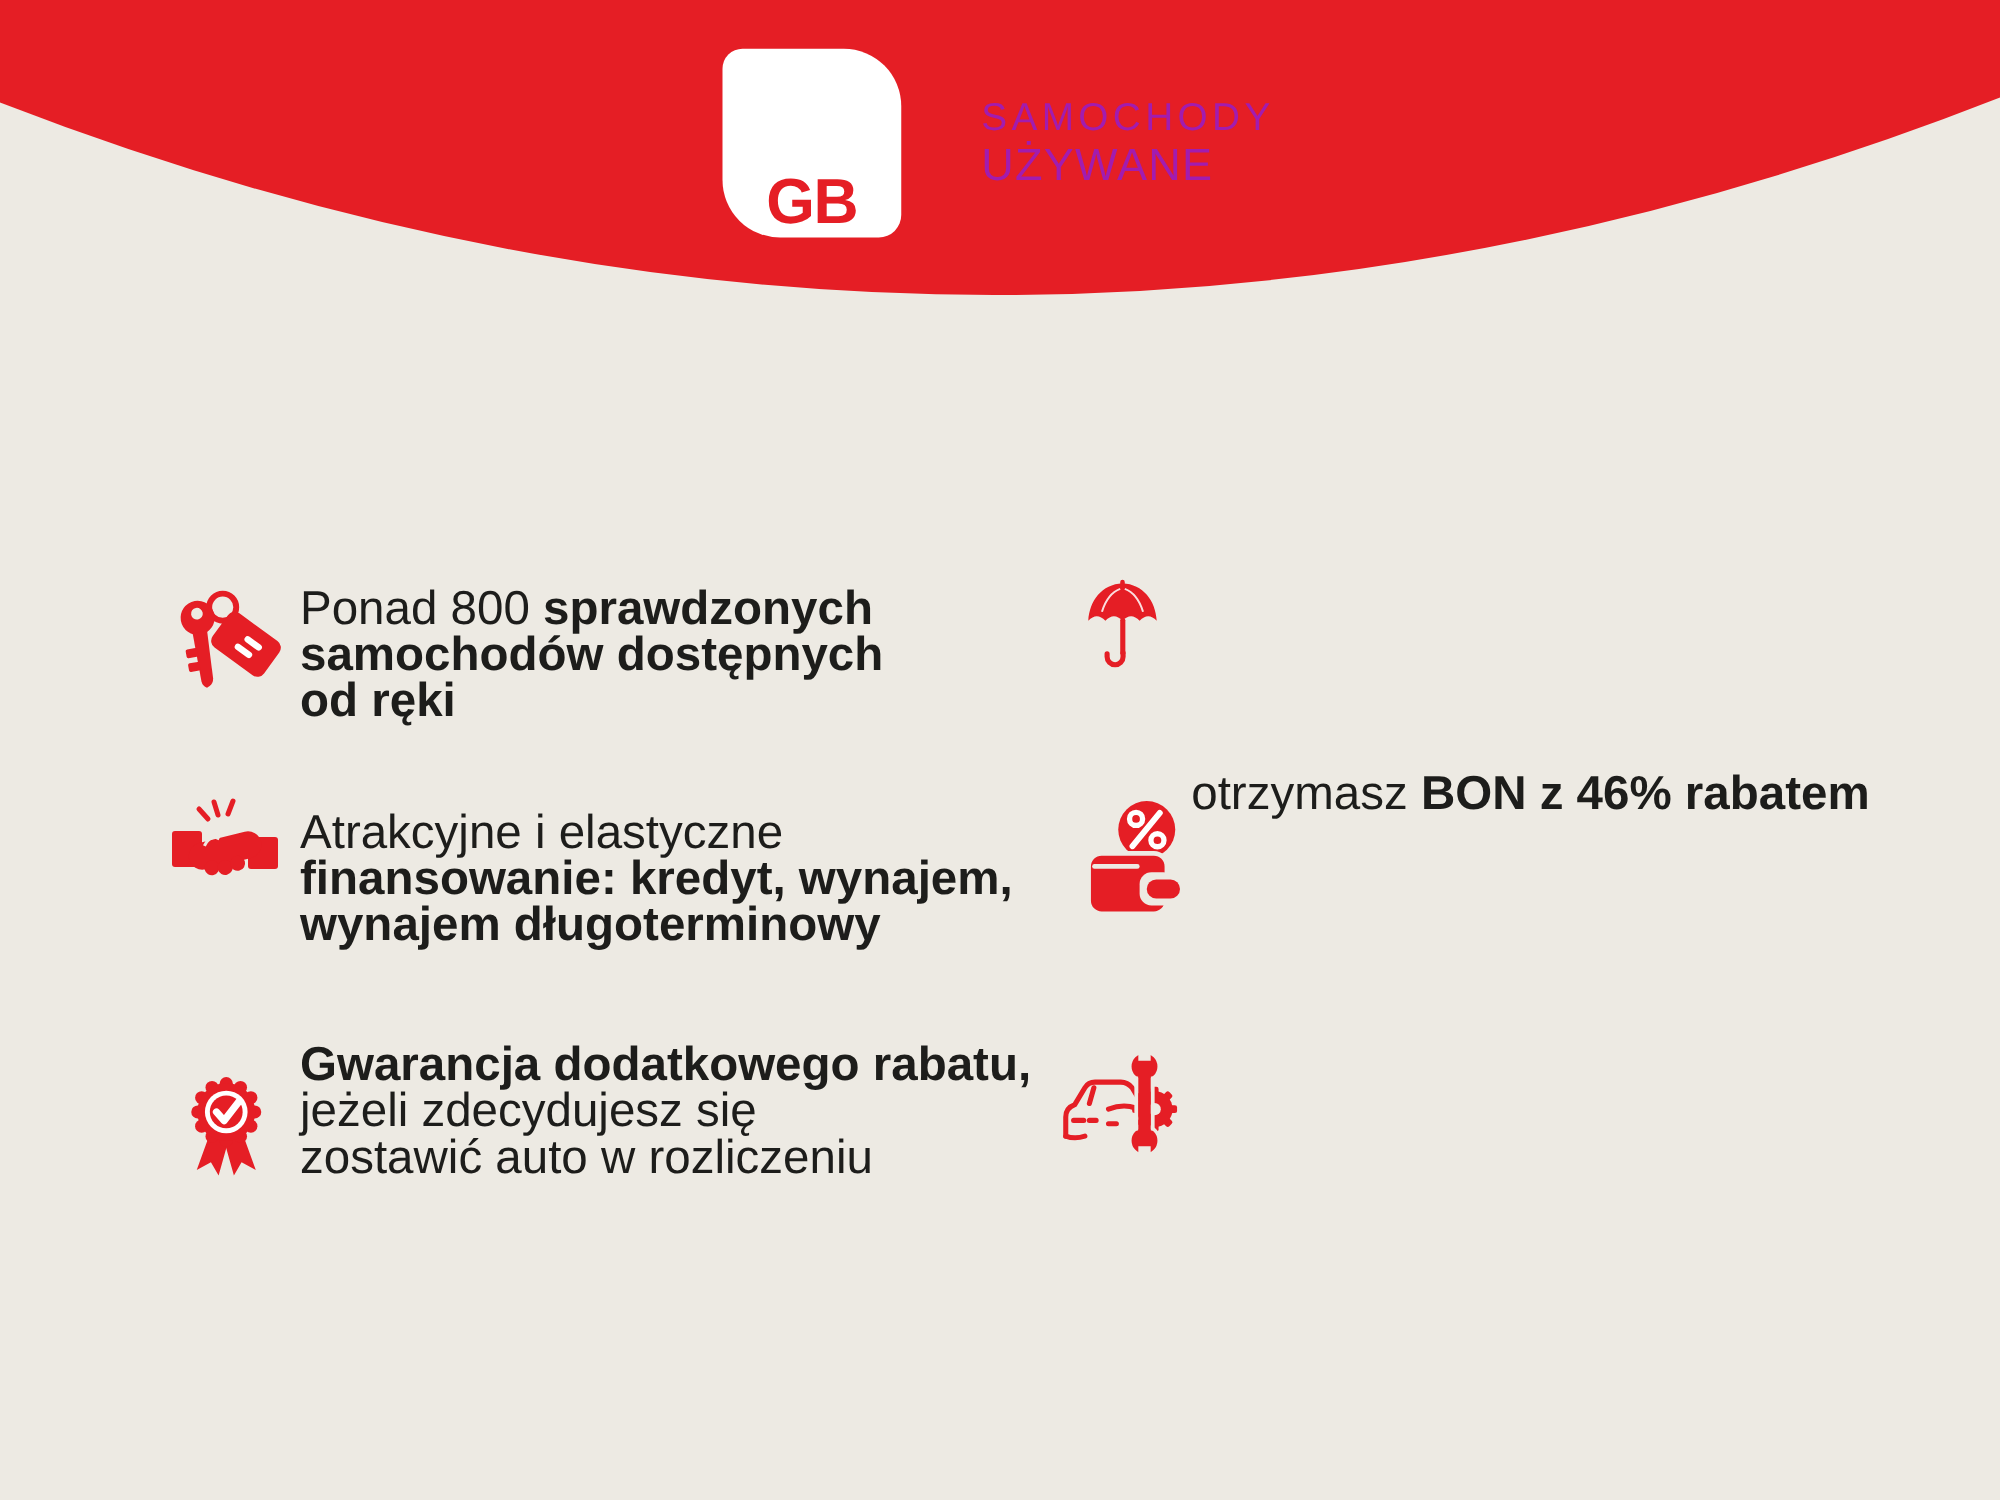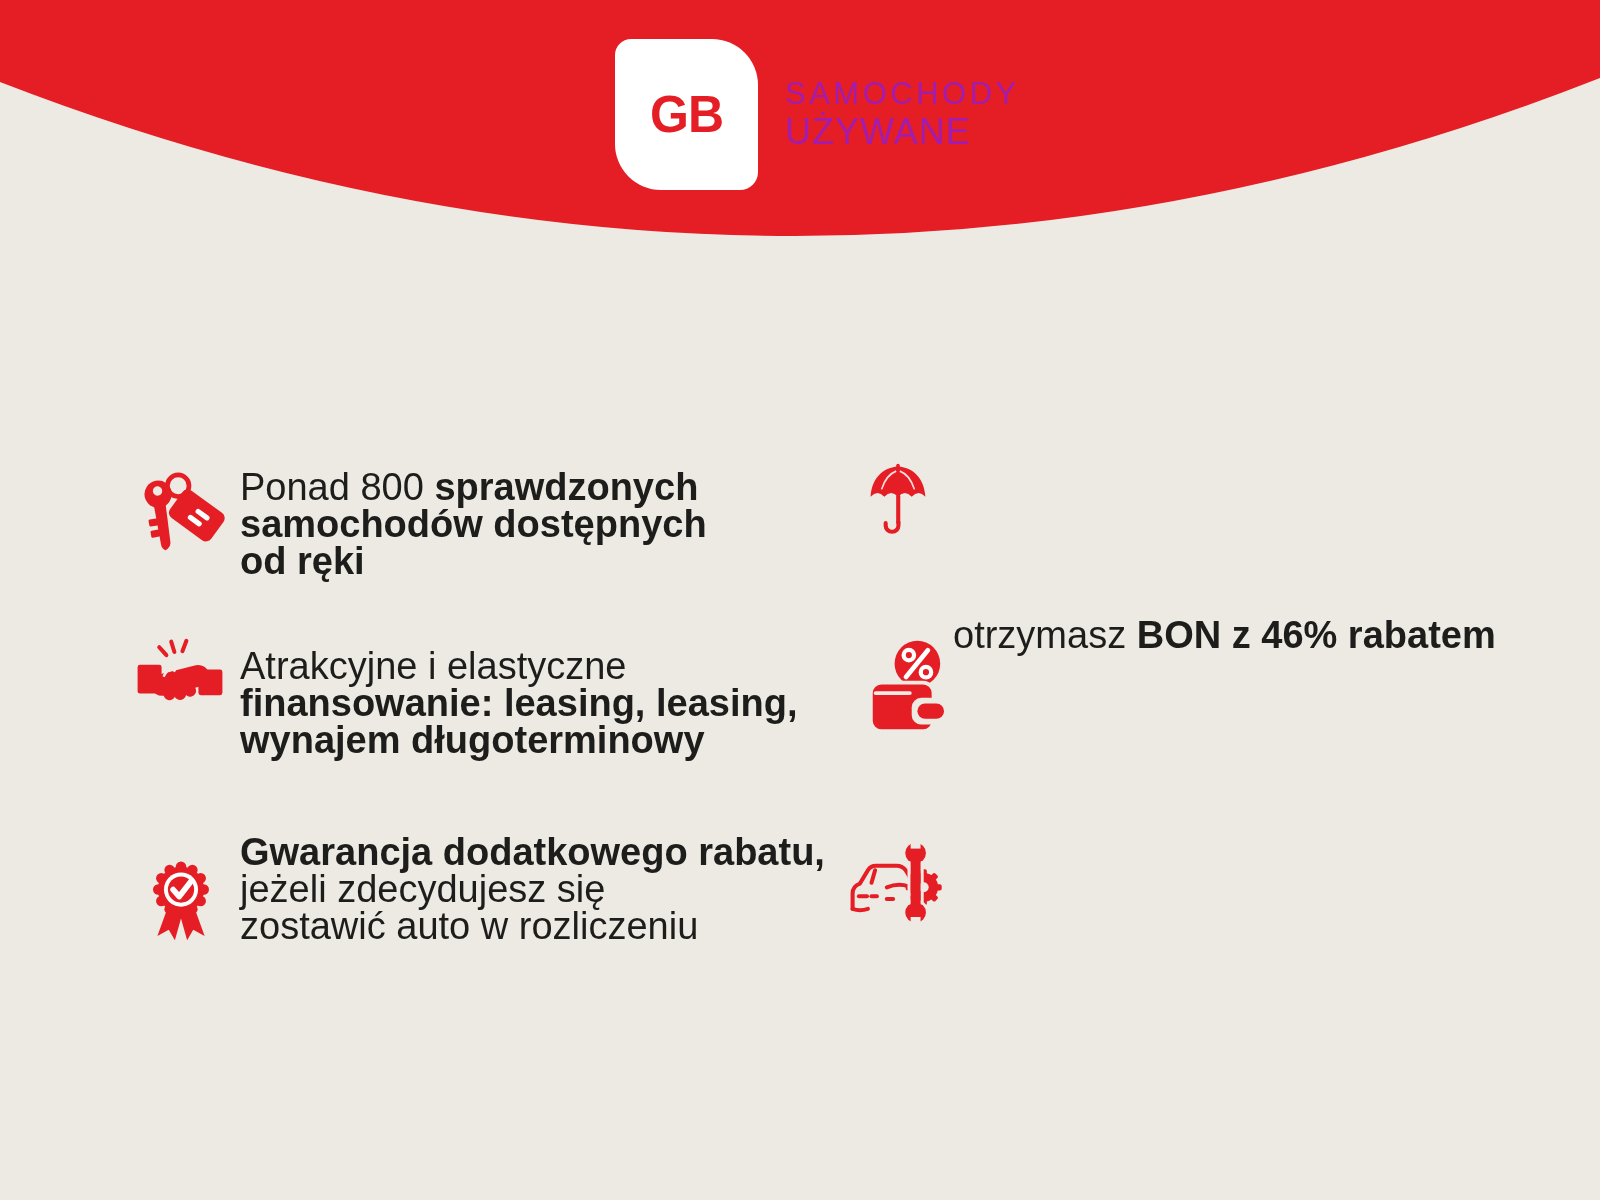--- a/index.html
+++ b/index.html
@@ -13,23 +13,23 @@
     background:var(--bg);
     font-family:"Liberation Sans","DejaVu Sans",sans-serif;
     color:var(--ink);
     overflow:hidden;
   }
   .canvas{position:relative;width:1600px;height:1200px;background:var(--bg);overflow:hidden}
 
   
   .header-curve{position:absolute;top:0;left:0;width:1600px;height:300px;display:block}
   .logo-box{
-    position:absolute;left:615px;top:39px;width:143px;height:151px;
+    position:absolute;left:578px;top:39px;width:143px;height:151px;
     background:#ffffff;border-radius:16px 46px 18px 46px;
-    display:flex;align-items:center;justify-content:center;z-index:3;
+    display:flex;align-items:flex-end;justify-content:center;z-index:3;
   }
   .logo-gb{
     color:var(--red);font-size:50px;font-weight:800;letter-spacing:-1px;
     transform:scaleY(1.02);
   }
   .brand-text{position:absolute;left:785px;top:78px;z-index:3;color:#a21caf}
   .brand-line1{font-size:31px;font-weight:400;letter-spacing:3.5px;line-height:32px}
   .brand-line2{font-size:36px;font-weight:400;letter-spacing:1px;line-height:40px;margin-top:2px}
 
   
@@ -106,21 +106,21 @@
       <rect class="ic-f" x="18" y="42" width="74" height="27" rx="13.5"></rect>
       <circle class="ic-f" cx="38" cy="69" r="7.5"></circle>
       <circle class="ic-f" cx="51" cy="72" r="7.5"></circle>
       <circle class="ic-f" cx="64" cy="71" r="7.5"></circle>
       <path d="M50,43 q7,-9 16,-5" class="ic-bgs" stroke-width="3" fill="none"></path>
       <path d="M36,46 q7,-9 16,-5" class="ic-bgs" stroke-width="3" fill="none"></path>
     </g>
   </svg>
   <div id="text-1" class="benefit-text">
       <div><span>Atrakcyjne i elastyczne</span></div>
-      <div><span class="b">finansowanie: leasing, leasing,</span></div>
+      <div><span class="b">finansowanie: kredyt, wynajem,</span></div>
       <div><span class="b">wynajem długoterminowy</span></div>
     </div>
 
   <svg id="icon-2" class="benefit-icon" viewBox="0 0 80 105" aria-hidden="true">
     <path class="ic-f" d="M25,64 L13,97 L26,90 L33,102 L42,70 Z"></path>
     <path class="ic-f" d="M55,64 L67,97 L54,90 L47,102 L38,70 Z"></path>
     <g class="ic-f">
       <circle cx="66" cy="44" r="6"></circle>
         <circle cx="62.5" cy="57" r="6"></circle>
       <circle cx="53" cy="66.4" r="6"></circle>

